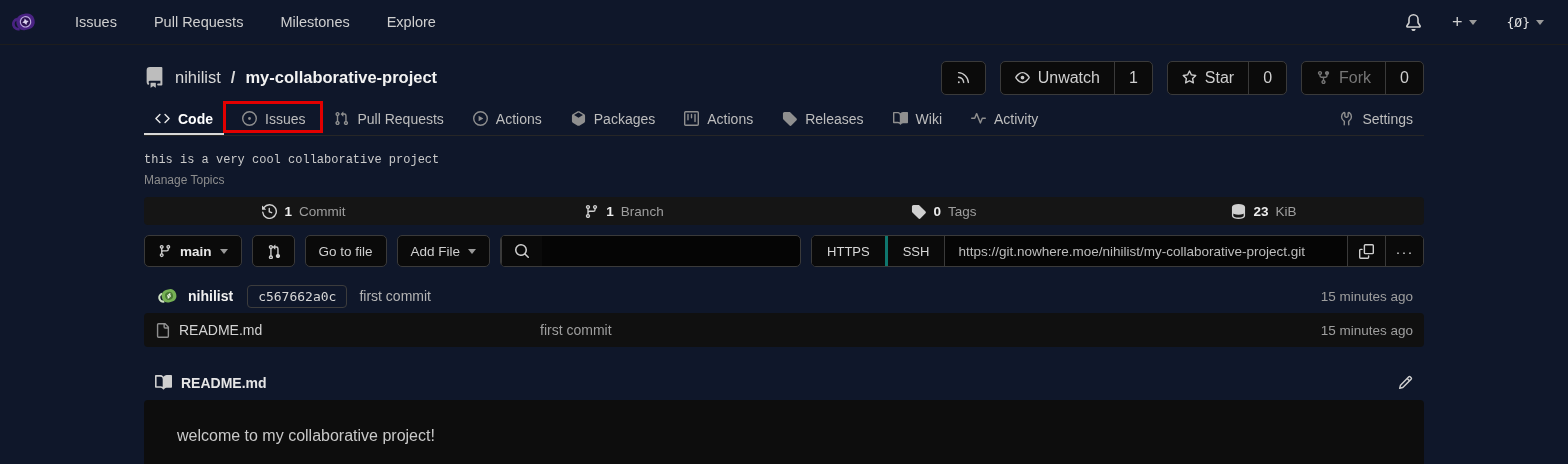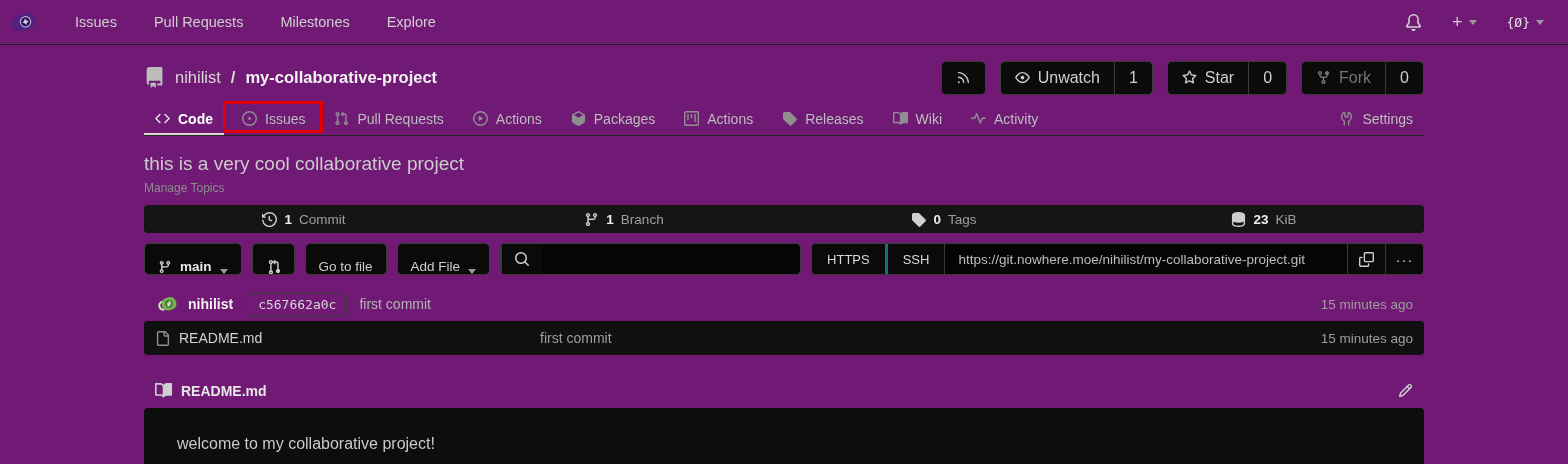--- a/index.html
+++ b/index.html
@@ -1,18 +1,18 @@
 <!DOCTYPE html>
 <html><head>
 <meta charset="utf-8">
 <style>
   * { box-sizing: border-box; margin: 0; padding: 0; }
   html,body { background:#000; }
   body { font-family:"Liberation Sans", sans-serif; }
-  .page { width:1568px; height:464px; background:#701a75; color:#d4d4d4; overflow:hidden; position:relative; }
+  .page { width:1568px; height:464px; background:#0f172a; color:#d4d4d4; overflow:hidden; position:relative; }
 
   
   .navbar { height:45px; display:flex; align-items:center; gap:37px; padding:0 24px 0 8px; border-bottom:1px solid #1d1d1d; }
   .logo { width:30px; height:30px; display:flex; cursor:pointer; }
   .nav-link { font-size:14.5px; color:#cfcfcf; cursor:pointer; white-space:nowrap; }
   .nav-right { margin-left:auto; display:flex; align-items:center; gap:30px; }
   .bell { color:#d0d0d0; display:flex; }
   .plus-menu { display:flex; align-items:center; gap:6px; color:#d0d0d0; font-size:18px; }
   .avatar-menu { display:flex; align-items:center; gap:6px; }
   .avatar-text { font-family:"DejaVu Sans Mono", monospace; font-size:13px; color:#e2e2e2; }
@@ -37,32 +37,32 @@
   
   .tabs { display:flex; align-items:stretch; margin-top:7px; height:34px; border-bottom:1px solid #262626; gap:7px; }
   .tab { display:flex; align-items:center; gap:8px; padding:0 11px; font-size:14px; color:#bdbdbd; cursor:pointer; position:relative; white-space:nowrap; }
   .tab svg { color:#8f8f8f; }
   .tab.active { color:#fff; font-weight:bold; box-shadow: inset 0 -2px 0 #d8d8d8; }
   .tab.active svg { color:#e8e8e8; }
   .tab-settings { margin-left:auto; }
   .red-box { position:absolute; left:-8px; right:-7px; top:-1px; bottom:2px; border:3px solid #e30000; pointer-events:none; }
 
   
-  .desc { margin-top:17px; font-size:19px; color:#cbcbcb; }
+  .desc { margin-top:17px; font-size:12px; color:#cbcbcb;font-family:Liberation Mono, monospace; }
   .manage-topics { margin-top:6px; font-size:12px; color:#8d8d8d; cursor:pointer; width:max-content; }
 
   
   .stats { margin-top:10px; background:#151515; border-radius:4px; height:28px; display:flex; align-items:center; }
   .stat { flex:1; display:flex; align-items:center; justify-content:center; gap:7px; font-size:13.5px; color:#9e9e9e; cursor:pointer; }
   .stat b { color:#ececec; }
   .stat svg { color:#cfcfcf; }
 
   
   .toolbar { margin-top:10px; display:flex; gap:10px; height:32px; }
-  .tbtn { display:flex; align-items:flex-end; gap:8px; padding:0 13px; border:1px solid #3a3a3a; border-radius:5px; font-size:13.5px; color:#cfcfcf; background:#0a0a0a; cursor:pointer; white-space:nowrap; }
+  .tbtn { display:flex; align-items:center; gap:8px; padding:0 13px; border:1px solid #3a3a3a; border-radius:5px; font-size:13.5px; color:#cfcfcf; background:#0a0a0a; cursor:pointer; white-space:nowrap; }
   .branch-name { font-weight:bold; color:#e8e8e8; }
   .search-group { display:flex; border:1px solid #3a3a3a; border-radius:5px; overflow:hidden; width:301px; background:#050505; }
   .search-input { flex:1; background:transparent; border:none; outline:none; color:#cfcfcf; font-size:13.5px; padding:0 13px; font-family:inherit; }
   .search-input::placeholder { color:#737373; }
   .search-btn { width:41px; display:flex; align-items:center; justify-content:center; border-left:1px solid #3a3a3a; color:#cfcfcf; background:#0a0a0a; cursor:pointer; }
   .clone-group { flex:1; display:flex; border:1px solid #3a3a3a; border-radius:5px; overflow:hidden; background:#050505; }
   .proto-btn { padding:0 15px; display:flex; align-items:center; font-size:13px; color:#d8d8d8; background:#0a0a0a; cursor:pointer; }
   .proto-btn + .proto-btn { border-left:3px solid #0f766e; }
   .clone-input { flex:1; background:#050505; border:none; outline:none; border-left:1px solid #3a3a3a; color:#bdbdbd; font-size:13.5px; padding:0 13px; font-family:inherit; }
   .icon-btn { width:38px; display:flex; align-items:center; justify-content:center; border-left:1px solid #3a3a3a; color:#cfcfcf; background:#0a0a0a; cursor:pointer; font-size:15px; letter-spacing:1px; }

